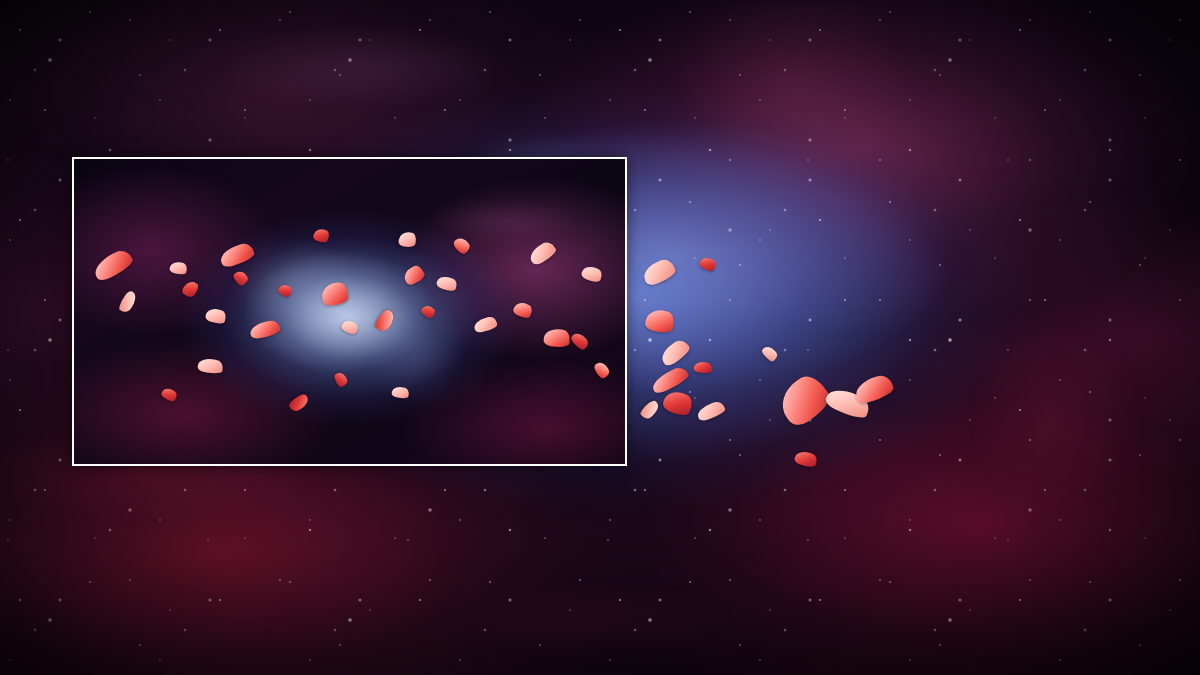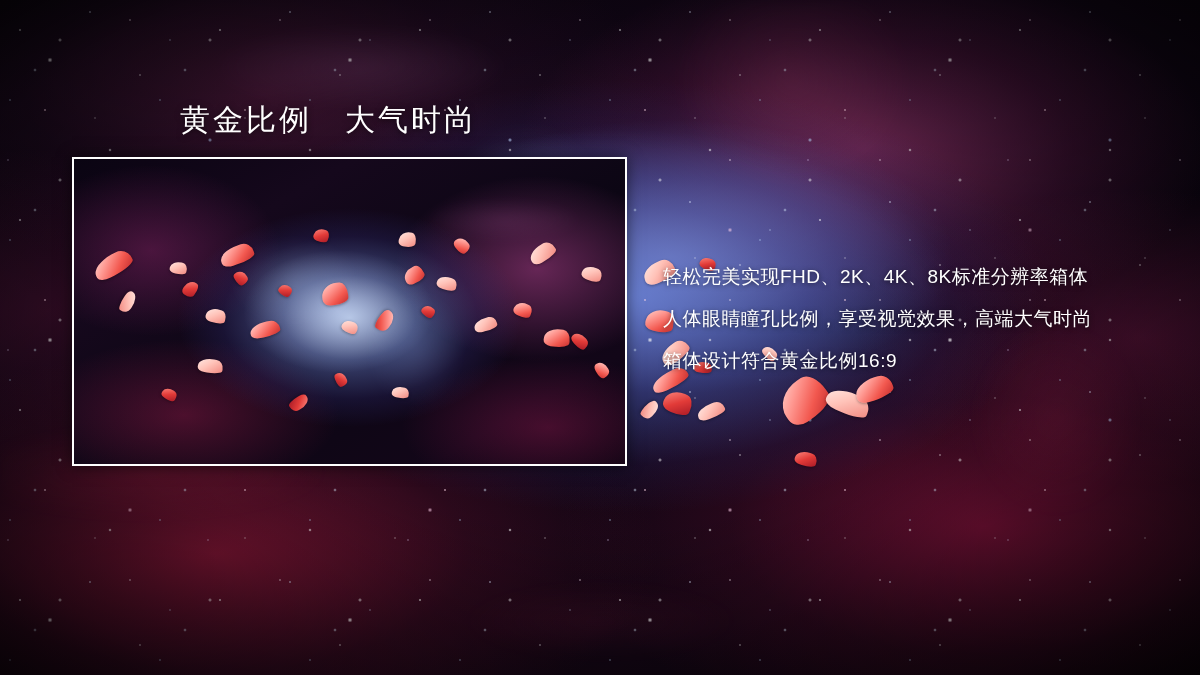--- a/index.html
+++ b/index.html
@@ -181,21 +181,20 @@
       <div class="petal pale" style="left: 697px; top: 404px; width: 28px; height: 14px; transform: rotate(-20deg);"></div>
       <div class="petal" style="left: 780px; top: 380px; width: 48px; height: 40px; transform: rotate(-34deg);"></div>
       <div class="petal pale" style="left: 826px; top: 392px; width: 44px; height: 22px; transform: rotate(24deg);"></div>
       <div class="petal" style="left: 855px; top: 378px; width: 38px; height: 22px; transform: rotate(-18deg);"></div>
       <div class="petal deep" style="left: 795px; top: 452px; width: 22px; height: 14px; transform: rotate(18deg);"></div>
       <div class="petal pale" style="left: 762px; top: 348px; width: 16px; height: 11px; transform: rotate(50deg);"></div>
       <div class="petal deep" style="left: 700px; top: 258px; width: 16px; height: 12px; transform: rotate(30deg);"></div>
       <div class="petal pale" style="left: 640px; top: 404px; width: 20px; height: 12px; transform: rotate(140deg);"></div>
     </div>
 
-  <div id="title">黄金比例　大气时尚</div>
 
   <div id="panel">
     <div class="panel-img">
       <div class="wisp"></div>
     </div>
     <div id="petals-panel">
         <div class="petal" style="left: 19px; top: 96px; width: 40px; height: 20px; transform: rotate(-28deg);"></div>
         <div class="petal pale" style="left: 96px; top: 103px; width: 17px; height: 12px; transform: rotate(14deg);"></div>
         <div class="petal deep" style="left: 110px; top: 122px; width: 13px; height: 16px; transform: rotate(36deg);"></div>
         <div class="petal pale" style="left: 43px; top: 137px; width: 22px; height: 12px; transform: rotate(124deg);"></div>
@@ -221,20 +220,15 @@
         <div class="petal" style="left: 470px; top: 170px; width: 26px; height: 18px; transform: rotate(8deg);"></div>
         <div class="petal deep" style="left: 497px; top: 176px; width: 18px; height: 12px; transform: rotate(48deg);"></div>
         <div class="petal pale" style="left: 508px; top: 108px; width: 20px; height: 14px; transform: rotate(22deg);"></div>
         <div class="petal" style="left: 520px; top: 205px; width: 16px; height: 12px; transform: rotate(62deg);"></div>
         <div class="petal deep" style="left: 215px; top: 238px; width: 20px; height: 12px; transform: rotate(150deg);"></div>
         <div class="petal pale" style="left: 318px; top: 228px; width: 17px; height: 11px; transform: rotate(12deg);"></div>
         <div class="petal deep" style="left: 88px; top: 230px; width: 15px; height: 11px; transform: rotate(35deg);"></div>
       </div>
   </div>
 
-  <div id="body-text">
-    <span class="line">轻松完美实现FHD、2K、4K、8K标准分辨率箱体</span>
-    <span class="line">人体眼睛瞳孔比例，享受视觉效果，高端大气时尚</span>
-    <span class="line">箱体设计符合黄金比例16:9</span>
-  </div>
 
 
 </div>
 
 </body></html>

